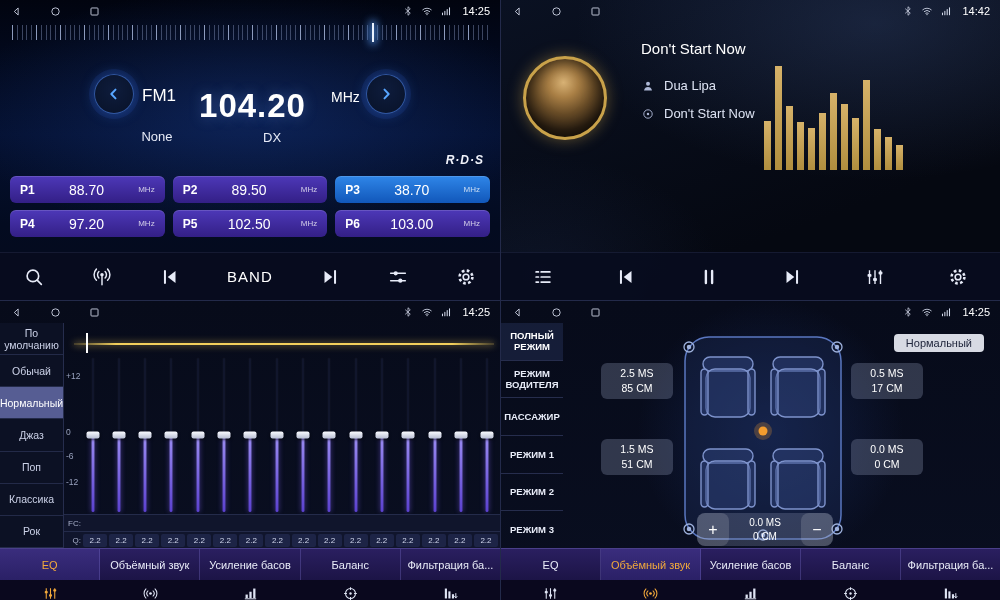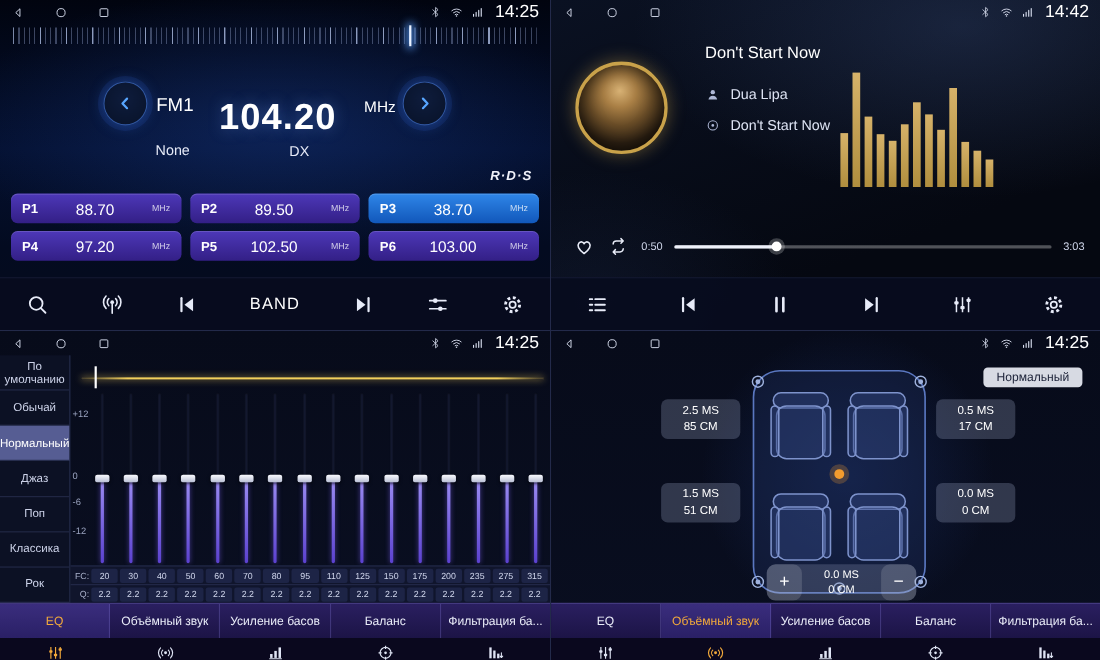--- a/index.html
+++ b/index.html
@@ -10,21 +10,21 @@
   .quad.eq, .quad.surround { border-top:1px solid #232a4a; }
   .radio { background: radial-gradient(ellipse 420px 180px at 50% 38%, rgba(35,80,180,.30), transparent 70%), linear-gradient(180deg,#01040f 0%,#041030 45%,#030b20 75%,#060b1d 100%); }
   .player { background: radial-gradient(ellipse 500px 260px at 75% 8%, rgba(70,95,150,.28), transparent 60%), radial-gradient(ellipse 300px 200px at 8% 92%, rgba(40,60,110,.20), transparent 60%), linear-gradient(160deg,#0a1122,#050811 70%); }
   .eq { background: linear-gradient(180deg,#070b1a,#0a0f22); }
   .surround { background: radial-gradient(circle 190px at 54% 44%, rgba(45,85,185,.26), transparent 70%), linear-gradient(180deg,#070b1a,#090e20); }
 
   
   .statusbar { position:absolute; top:0; left:0; right:0; height:22px; display:flex; justify-content:space-between; align-items:center; padding:0 10px; z-index:6; color:#d5dbec; }
   .nav-icons { display:flex; gap:26px; align-items:center; }
   .sys { display:flex; gap:7px; align-items:center; }
-  .time { font-size:16px; color:#fff; margin-left:3px; }
+  .time { font-size:11px; color:#fff; margin-left:3px; }
   .icn { display:inline-block; color:inherit; line-height:0; }
   .icn svg { display:block; width:100%; height:100%; }
   .s12{width:12px;height:12px} .s13{width:13px;height:13px} .s14{width:14px;height:14px}
   .s17{width:17px;height:17px} .s20{width:20px;height:20px} .s22{width:22px;height:22px}
 
   
   .freq-ruler { position:absolute; left:12px; right:12px; top:25px; height:15px;
     background:
       repeating-linear-gradient(90deg, rgba(150,165,200,.9) 0 1px, transparent 1px 24px),
       repeating-linear-gradient(90deg, rgba(130,145,185,.45) 0 1px, transparent 1px 4.8px); }
@@ -330,42 +330,20 @@
         <div class="viz-bar" style="height: 38%;"></div>
         <div class="viz-bar" style="height: 52%;"></div>
         <div class="viz-bar" style="height: 70%;"></div>
         <div class="viz-bar" style="height: 60%;"></div>
         <div class="viz-bar" style="height: 47%;"></div>
         <div class="viz-bar" style="height: 82%;"></div>
         <div class="viz-bar" style="height: 37%;"></div>
         <div class="viz-bar" style="height: 30%;"></div>
         <div class="viz-bar" style="height: 23%;"></div>
       </div>
-    <div class="prog-row">
-      <button class="pr-btn">
-          <span class="icn s20">
-            <svg viewBox="0 0 24 24">
-              <path d="M12 19.8 C5.6 15.2 4.2 11 6.4 8.4 C8.3 6.2 11.1 6.9 12 9.1 C12.9 6.9 15.7 6.2 17.6 8.4 C19.8 11 18.4 15.2 12 19.8 Z" fill="none" stroke="currentColor" stroke-width="1.7" stroke-linejoin="round"></path>
-            </svg>
-          </span>
-        </button>
-      <button class="pr-btn">
-          <span class="icn s20">
-            <svg viewBox="0 0 24 24">
-              <path d="M6.5 9.5 a3.5 3.5 0 0 1 3.5 -3.5 H17.5 M17.5 6 L15 3.5 M17.5 6 L15 8.5 M17.5 14.5 a3.5 3.5 0 0 1 -3.5 3.5 H6.5 M6.5 18 L9 15.5 M6.5 18 L9 20.5" fill="none" stroke="currentColor" stroke-width="1.6" stroke-linecap="round" stroke-linejoin="round"></path>
-            </svg>
-          </span>
-        </button>
-      <span class="ptime">0:50</span>
-      <div class="track-line">
-        <div class="track-fill" style="width: 27%;"></div>
-        <div class="track-knob" style="left: 27%;"></div>
-      </div>
-      <span class="ptime">3:03</span>
-    </div>
     <div class="toolbar">
       <button class="tb-btn">
           <span class="icn s22">
             <svg viewBox="0 0 24 24">
               <path d="M4.5 6.5 H7 M10 6.5 H19.5 M4.5 12 H7 M10 12 H19.5 M4.5 17.5 H7 M10 17.5 H19.5" stroke="currentColor" stroke-width="1.9" stroke-linecap="round"></path>
             </svg>
           </span>
         </button>
       <button class="tb-btn">
           <span class="icn s22">
@@ -546,38 +524,20 @@
           </div>
           <div class="eq-band">
             <div class="eq-track"></div>
             <div class="eq-fill" style="top: 50%;"></div>
             <div class="eq-knob" style="top: 50%;"></div>
           </div>
         </div>
       <div class="eq-table">
         <div class="eq-trow">
           <span class="eq-tlabel">FC:</span>
-          <div class="cells">
-              <div class="eq-tcell">20</div>
-              <div class="eq-tcell">30</div>
-              <div class="eq-tcell">40</div>
-              <div class="eq-tcell">50</div>
-              <div class="eq-tcell">60</div>
-              <div class="eq-tcell">70</div>
-              <div class="eq-tcell">80</div>
-              <div class="eq-tcell">95</div>
-              <div class="eq-tcell">110</div>
-              <div class="eq-tcell">125</div>
-              <div class="eq-tcell">150</div>
-              <div class="eq-tcell">175</div>
-              <div class="eq-tcell">200</div>
-              <div class="eq-tcell">235</div>
-              <div class="eq-tcell">275</div>
-              <div class="eq-tcell">315</div>
-            </div>
         </div>
         <div class="eq-trow">
           <span class="eq-tlabel">Q:</span>
           <div class="cells">
               <div class="eq-tcell">2.2</div>
               <div class="eq-tcell">2.2</div>
               <div class="eq-tcell">2.2</div>
               <div class="eq-tcell">2.2</div>
               <div class="eq-tcell">2.2</div>
               <div class="eq-tcell">2.2</div>
@@ -687,20 +647,28 @@
             </svg>
           </span>
         <span class="icn s12">
             <svg viewBox="0 0 24 24">
               <path d="M5 19.5 V16 M9.7 19.5 V12.5 M14.4 19.5 V9 M19 19.5 V5.5" fill="none" stroke="currentColor" stroke-width="2.1" stroke-linecap="round"></path>
             </svg>
           </span>
         <span class="time">14:25</span>
       </div>
     </div>
+    <div class="sur-menu">
+        <div class="sur-mode active">ПОЛНЫЙ РЕЖИМ</div>
+        <div class="sur-mode">РЕЖИМ ВОДИТЕЛЯ</div>
+        <div class="sur-mode">ПАССАЖИР</div>
+        <div class="sur-mode">РЕЖИМ 1</div>
+        <div class="sur-mode">РЕЖИМ 2</div>
+        <div class="sur-mode">РЕЖИМ 3</div>
+      </div>
     <div class="sur-badge">Нормальный</div>
 
     <svg class="car-wrap" viewBox="0 0 180 216">
       <rect x="12" y="6" width="156" height="202" rx="24" fill="rgba(28,42,86,.40)" stroke="#5a77c0" stroke-width="1.5"></rect>
       <g stroke="#7e93cc" stroke-width="1.4" fill="rgba(52,72,128,.45)">
         <rect x="30" y="26" width="50" height="14" rx="7"></rect>
           <rect x="33" y="38" width="44" height="48" rx="9"></rect>
           <rect x="28" y="38" width="7" height="46" rx="3.5"></rect>
           <rect x="75" y="38" width="7" height="46" rx="3.5"></rect>
         <rect x="100" y="26" width="50" height="14" rx="7"></rect>

